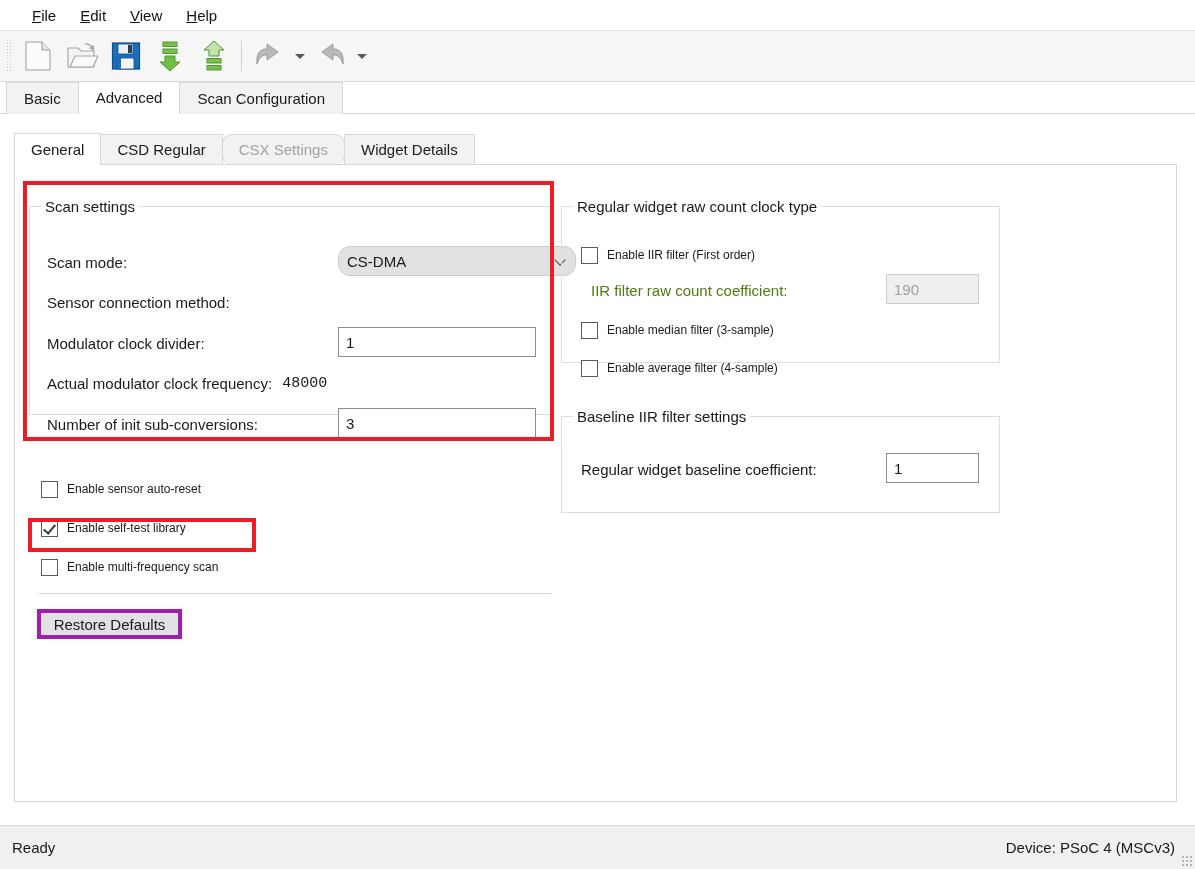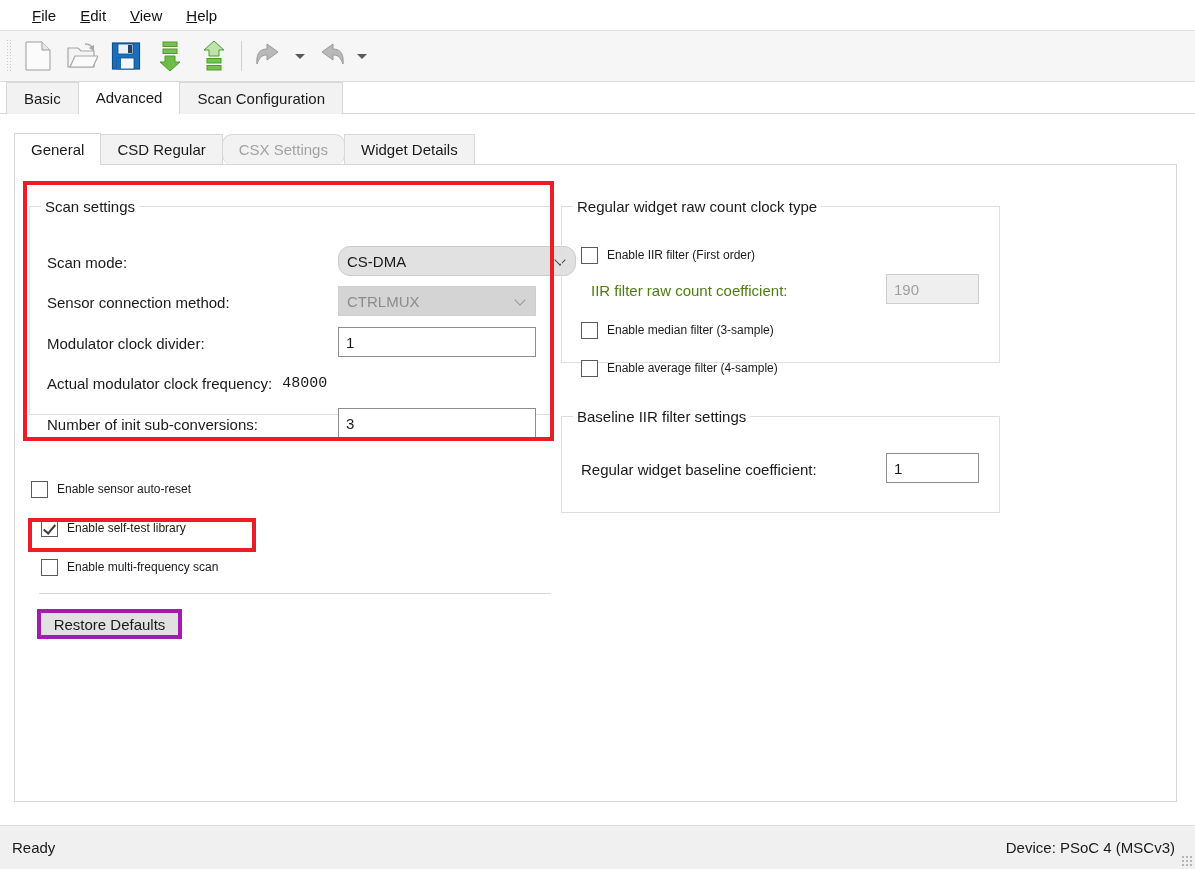--- a/index.html
+++ b/index.html
@@ -468,45 +468,41 @@
       <span class="flabel">Scan mode:</span>
     </div>
     <div class="combo" style="left:323px; top:81px; width:238px;border-radius:12px;">
       <span>CS-DMA</span>
       <span class="arrow"></span>
     </div>
 
     <div class="frow" style="left:32px; top:124px;">
       <span class="flabel">Sensor connection method:</span>
     </div>
-    <div class="combo disabled" style="left:323px; top:121px; width:198px;">
-      <span>CTRLMUX</span>
-      <span class="arrow"></span>
-    </div>
 
     <div class="frow" style="left:32px; top:165px;">
       <span class="flabel">Modulator clock divider:</span>
     </div>
     <div class="textbox" style="left:323px; top:162px; width:198px;">
       <span>1</span>
     </div>
 
     <div class="frow" style="left:32px; top:205px;">
       <span class="flabel">Actual modulator clock frequency:</span>
       <span class="fvalue" style="margin-left:10px;font-family:Liberation Mono, monospace;">48000</span>
     </div>
 
     <div class="frow" style="left:32px; top:246px;">
       <span class="flabel">Number of init sub-conversions:</span>
     </div>
     <div class="textbox" style="left:323px; top:243px; width:198px;">
       <span>3</span>
     </div>
 
-    <div class="cbrow" style="left:16px; top:312px;justify-content:flex-end;">
+    <div class="cbrow" style="left:26px; top:312px;justify-content:flex-end;">
       <span class="cbox"></span>
       <span class="cblabel">Enable sensor auto-reset</span>
     </div>
 
     <div class="cbrow" style="left:26px; top:390px;">
       <span class="cbox"></span>
       <span class="cblabel">Enable multi-frequency scan</span>
     </div>
 
     <div class="cbrow" style="left:26px; top:351px;">

